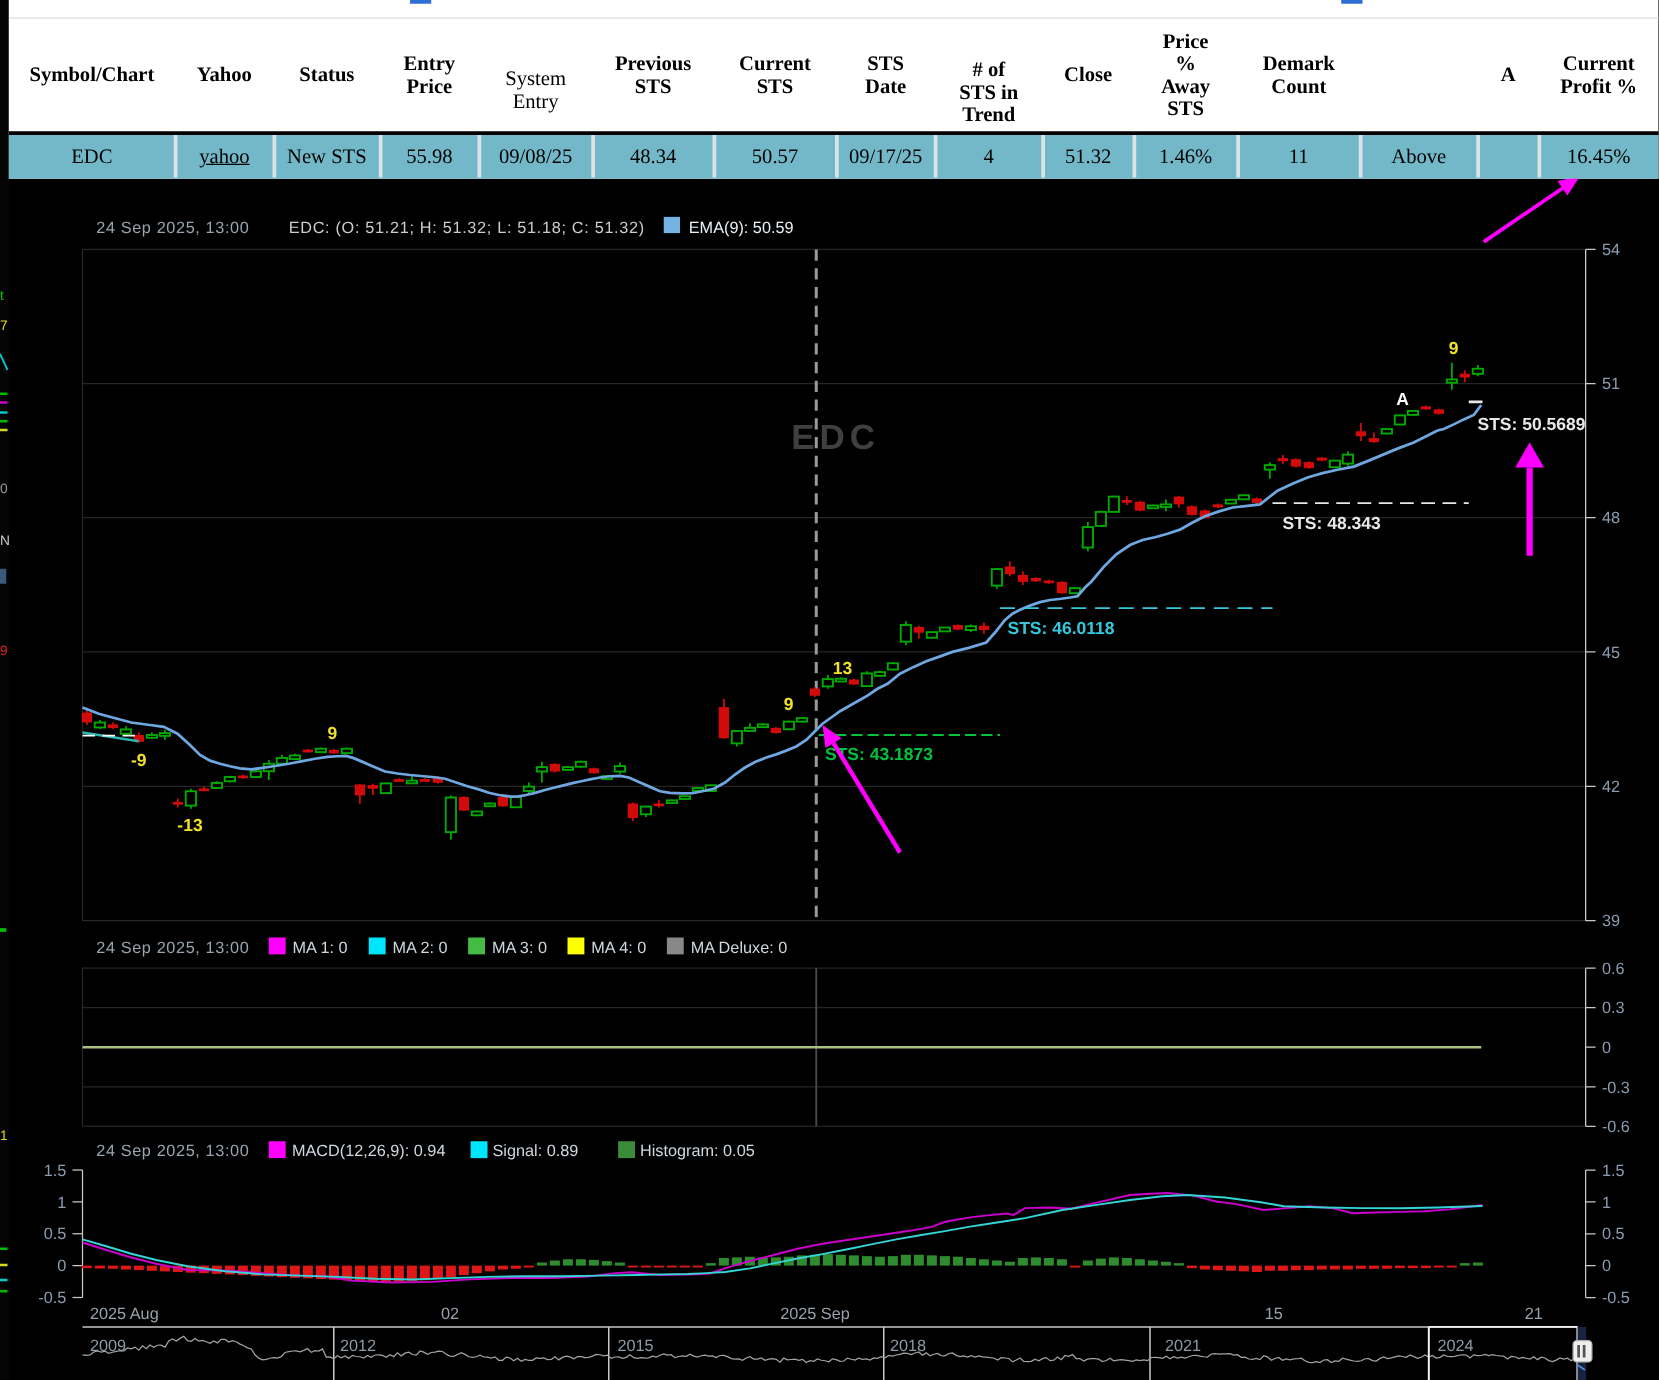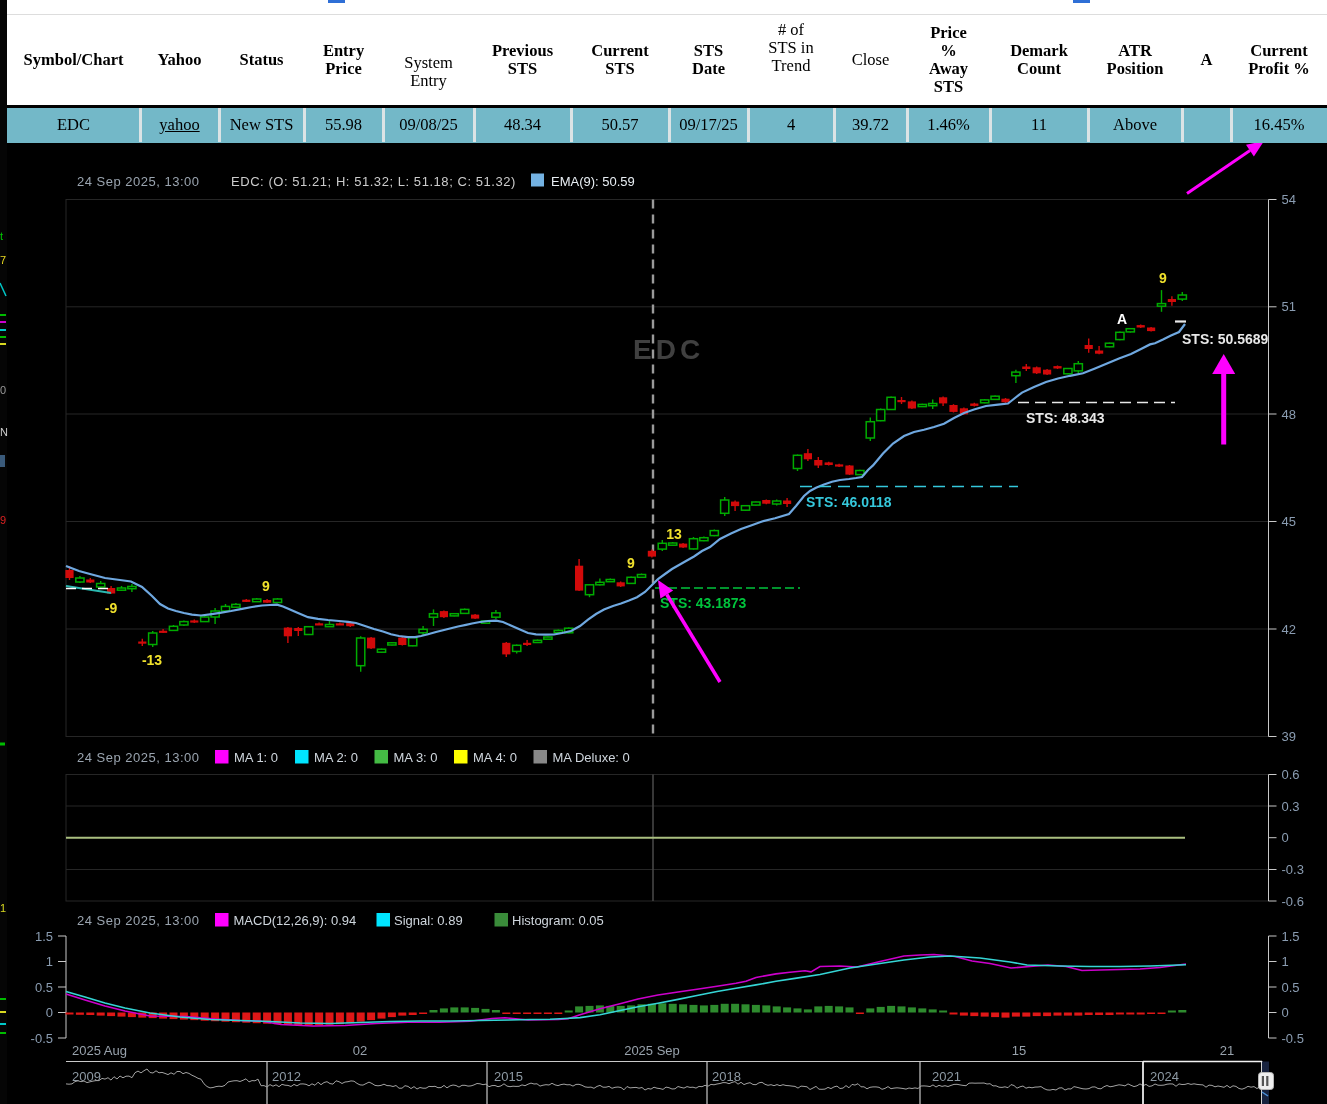--- a/index.html
+++ b/index.html
@@ -12,41 +12,40 @@
       <div style="position:absolute;left:1073px;top:0;width:17px;height:3px;background:#2f6fd6"></div>
       <div style="position:absolute;left:7px;top:13.5px;width:1320px;height:1px;background:#ddd"></div>
       <div style="position:absolute;left:7px;top:14px;width:133px;height:91px;display:flex;align-items:center;justify-content:center;text-align:right;font-weight:bold;line-height:18px">Symbol/Chart</div>
       <div style="position:absolute;left:140px;top:14px;width:79px;height:91px;display:flex;align-items:center;justify-content:center;text-align:center;font-weight:bold;line-height:18px">Yahoo</div>
       <div style="position:absolute;left:219px;top:14px;width:85px;height:91px;display:flex;align-items:center;justify-content:center;text-align:center;font-weight:bold;line-height:18px">Status</div>
       <div style="position:absolute;left:304px;top:14px;width:79px;height:91px;display:flex;align-items:center;justify-content:center;text-align:center;font-weight:bold;line-height:18px">Entry<br>Price</div>
       <div style="position:absolute;left:383px;top:14px;width:91px;height:115px;display:flex;align-items:center;justify-content:center;text-align:center;font-weight:normal;line-height:18px">System<br>Entry</div>
       <div style="position:absolute;left:474px;top:14px;width:97px;height:91px;display:flex;align-items:center;justify-content:center;text-align:center;font-weight:bold;line-height:18px">Previous<br>STS</div>
       <div style="position:absolute;left:571px;top:14px;width:98px;height:91px;display:flex;align-items:center;justify-content:center;text-align:center;font-weight:bold;line-height:18px">Current<br>STS</div>
       <div style="position:absolute;left:669px;top:14px;width:79px;height:91px;display:flex;align-items:center;justify-content:center;text-align:center;font-weight:bold;line-height:18px">STS<br>Date</div>
-      <div style="position:absolute;left:748px;top:0;width:86px;height:95px;display:flex;align-items:center;justify-content:center;text-align:center;font-weight:normal;line-height:18px"># of<br>STS in<br>Trend</div>
-      <div style="position:absolute;left:834px;top:14px;width:73px;height:91px;display:flex;align-items:center;justify-content:center;text-align:center;font-weight:normal;line-height:18px">Close</div>
+      <div style="position:absolute;left:748px;top:26px;width:86px;height:95px;display:flex;align-items:center;justify-content:center;text-align:center;font-weight:bold;line-height:18px"># of<br>STS in<br>Trend</div>
+      <div style="position:absolute;left:834px;top:14px;width:73px;height:91px;display:flex;align-items:center;justify-content:center;text-align:center;font-weight:bold;line-height:18px">Close</div>
       <div style="position:absolute;left:907px;top:14px;width:83px;height:91px;display:flex;align-items:center;justify-content:center;text-align:center;font-weight:bold;line-height:18px">Price<br>%<br>Away<br>STS</div>
       <div style="position:absolute;left:990px;top:14px;width:98px;height:91px;display:flex;align-items:center;justify-content:center;text-align:center;font-weight:bold;line-height:18px">Demark<br>Count</div>
-      <div style="position:absolute;left:1088px;top:14px;width:94px;height:91px;display:flex;align-items:center;justify-content:center;text-align:center;font-weight:bold;line-height:18px">ATR<br>Position</div>
       <div style="position:absolute;left:1182px;top:14px;width:49px;height:91px;display:flex;align-items:center;justify-content:center;text-align:center;font-weight:bold;line-height:18px">A</div>
       <div style="position:absolute;left:1231px;top:14px;width:96px;height:91px;display:flex;align-items:center;justify-content:center;text-align:center;font-weight:bold;line-height:18px">Current<br>Profit %</div>
       <div style="position:absolute;left:7px;top:105px;width:1320px;height:2.5px;background:#000"></div>
       <div style="position:absolute;left:7px;top:107.5px;width:1320px;height:35.5px;background:#73b8c8"></div>
       <div style="position:absolute;left:7px;top:107.5px;width:133px;height:35.5px;display:flex;align-items:center;justify-content:center">EDC</div>
       <div style="position:absolute;left:140px;top:107.5px;width:79px;height:35.5px;display:flex;align-items:center;justify-content:center">
         <span style="text-decoration:underline">yahoo</span>
       </div>
       <div style="position:absolute;left:219px;top:107.5px;width:85px;height:35.5px;display:flex;align-items:center;justify-content:center">New STS</div>
       <div style="position:absolute;left:304px;top:107.5px;width:79px;height:35.5px;display:flex;align-items:center;justify-content:center">55.98</div>
       <div style="position:absolute;left:383px;top:107.5px;width:91px;height:35.5px;display:flex;align-items:center;justify-content:center">09/08/25</div>
       <div style="position:absolute;left:474px;top:107.5px;width:97px;height:35.5px;display:flex;align-items:center;justify-content:center">48.34</div>
       <div style="position:absolute;left:571px;top:107.5px;width:98px;height:35.5px;display:flex;align-items:center;justify-content:center">50.57</div>
       <div style="position:absolute;left:669px;top:107.5px;width:79px;height:35.5px;display:flex;align-items:center;justify-content:center">09/17/25</div>
       <div style="position:absolute;left:748px;top:107.5px;width:86px;height:35.5px;display:flex;align-items:center;justify-content:center">4</div>
-      <div style="position:absolute;left:834px;top:107.5px;width:73px;height:35.5px;display:flex;align-items:center;justify-content:center">39.72</div>
+      <div style="position:absolute;left:834px;top:107.5px;width:73px;height:35.5px;display:flex;align-items:center;justify-content:center">51.32</div>
       <div style="position:absolute;left:907px;top:107.5px;width:83px;height:35.5px;display:flex;align-items:center;justify-content:center">1.46%</div>
       <div style="position:absolute;left:990px;top:107.5px;width:98px;height:35.5px;display:flex;align-items:center;justify-content:center">11</div>
       <div style="position:absolute;left:1088px;top:107.5px;width:94px;height:35.5px;display:flex;align-items:center;justify-content:center">Above</div>
       <div style="position:absolute;left:1182px;top:107.5px;width:49px;height:35.5px;display:flex;align-items:center;justify-content:center"></div>
       <div style="position:absolute;left:1231px;top:107.5px;width:96px;height:35.5px;display:flex;align-items:center;justify-content:center">16.45%</div>
       <div style="position:absolute;left:138.5px;top:108px;width:3px;height:34px;background:#dbe3e5"></div>
       <div style="position:absolute;left:217.5px;top:108px;width:3px;height:34px;background:#dbe3e5"></div>
       <div style="position:absolute;left:302.5px;top:108px;width:3px;height:34px;background:#dbe3e5"></div>
       <div style="position:absolute;left:381.5px;top:108px;width:3px;height:34px;background:#dbe3e5"></div>
       <div style="position:absolute;left:472.5px;top:108px;width:3px;height:34px;background:#dbe3e5"></div>

